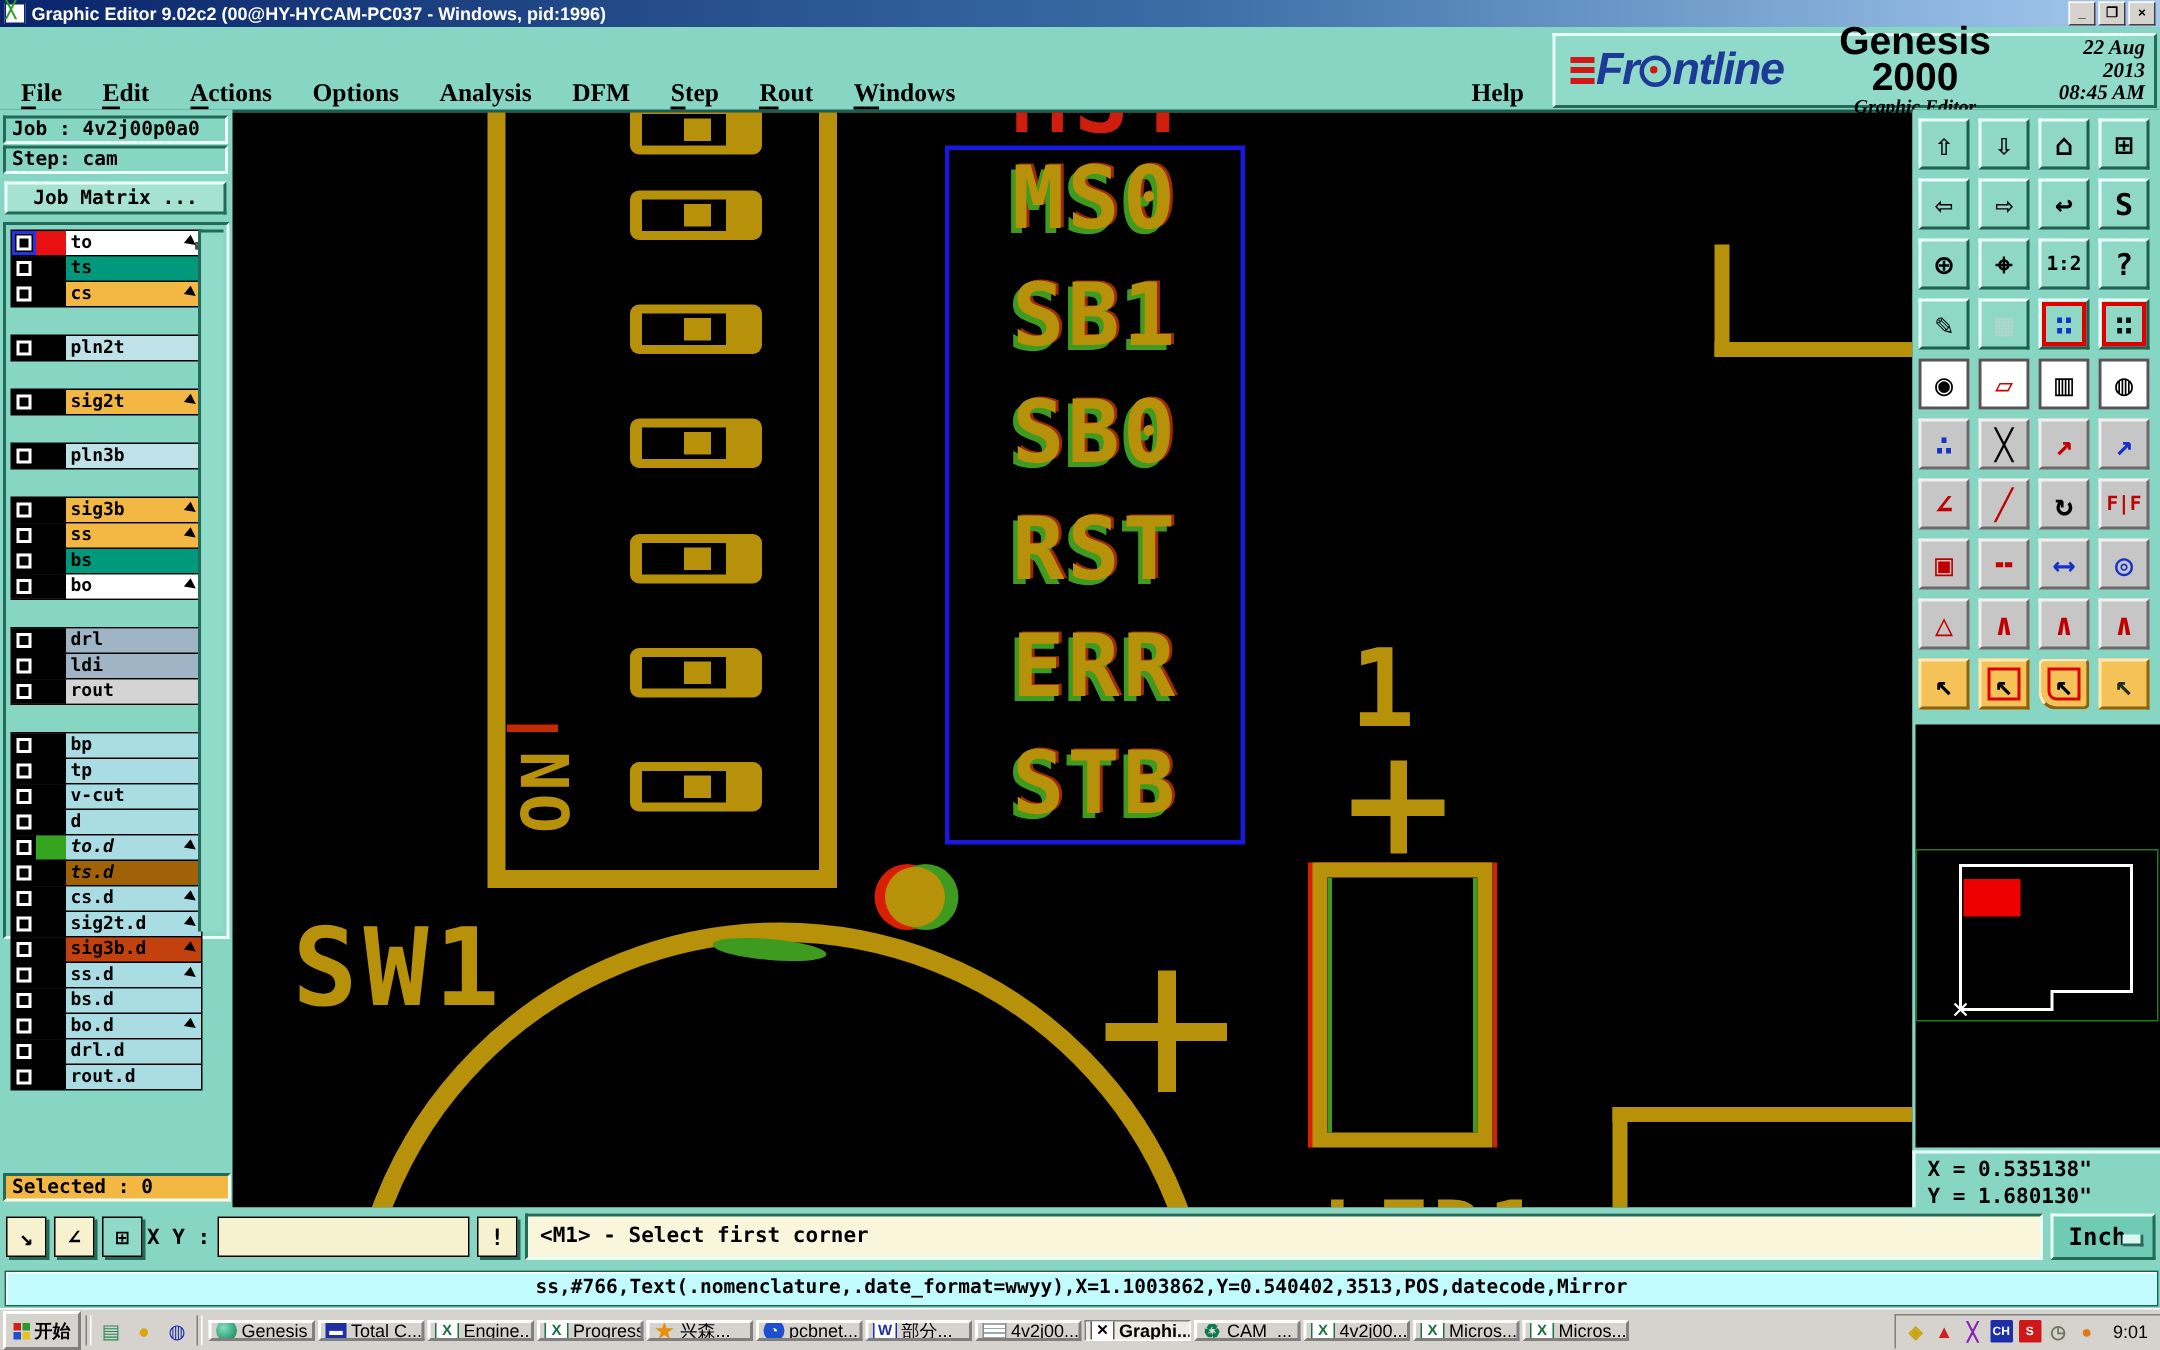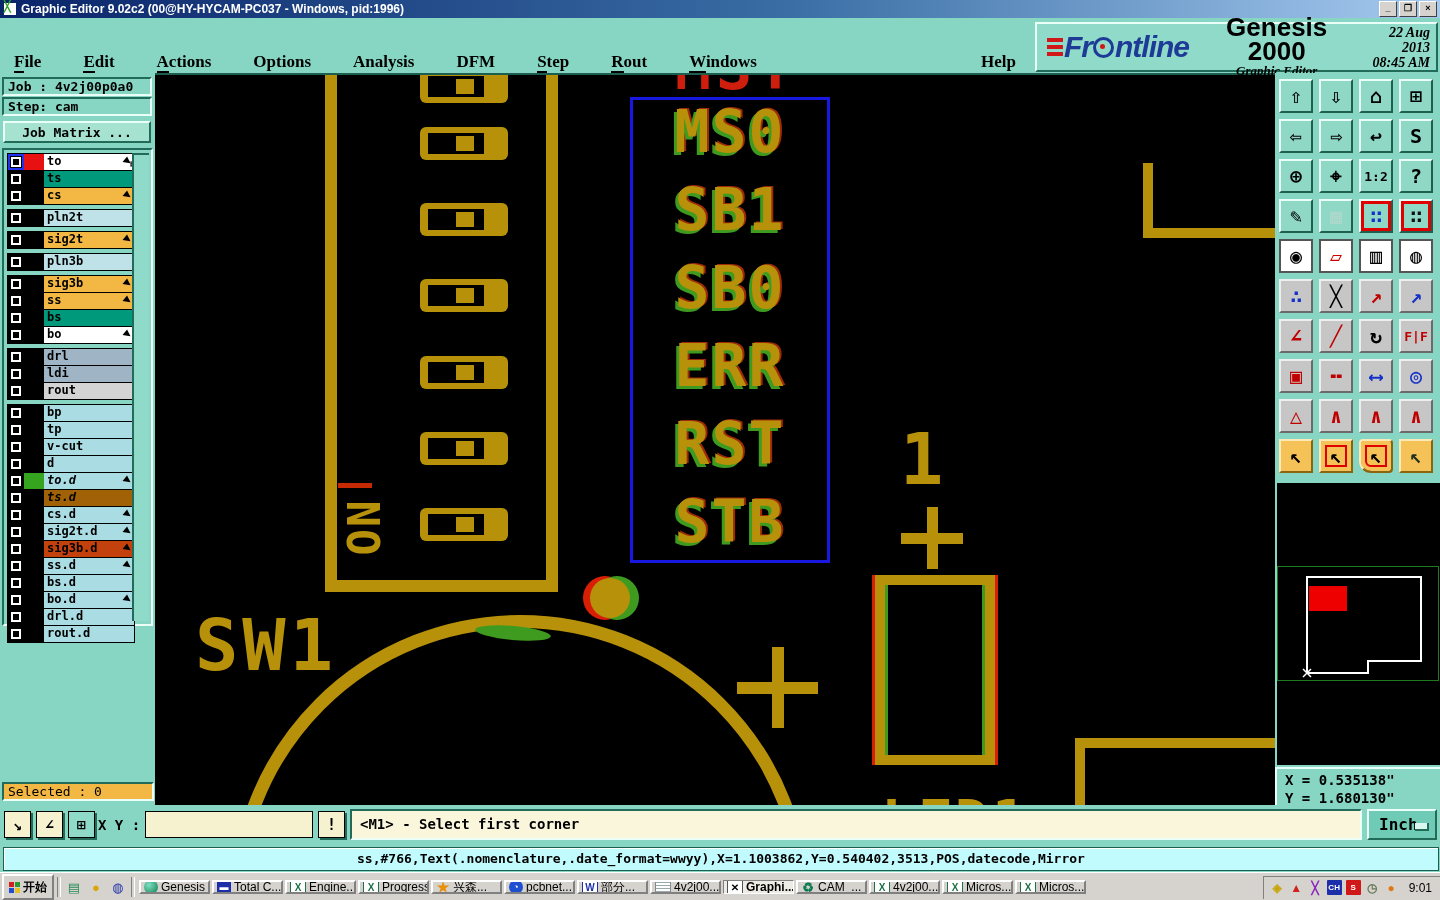--- a/index.html
+++ b/index.html
@@ -24,21 +24,21 @@
   #title-icon::before{content:"╳";position:absolute;left:0px;top:-3px;font-size:11px;color:#2E9E23;}
   .tb-btns{margin-left:auto;display:flex;gap:2px;padding-right:3px;}
   .tb-btn{width:16px;height:14px;background:#D6D3CE;color:#000;
     font-size:9px;line-height:12px;text-align:center;
     border-top:1px solid #fff;border-left:1px solid #fff;
     border-bottom:1px solid #404040;border-right:1px solid #404040;}
 
   
   #menubar{position:absolute;left:0;top:18px;width:1440px;height:55px;background:#87D6C3;
     border-bottom:2px solid #1C5F4E;}
-  #menu-items{position:absolute;left:14px;top:34px;display:flex;gap:42px;
+  #menu-items{position:absolute;left:14px;top:34px;display:flex;gap:27px;
     font-family:"Liberation Serif",serif;font-size:17px;font-weight:bold;color:#000;}
   .menu-item{cursor:default;white-space:nowrap;}
   .menu-item .u{border-bottom:2px solid #000;}
   #menu-help{position:absolute;left:981px;top:34px;font-family:"Liberation Serif",serif;
     font-size:17px;font-weight:bold;color:#000;}
   #brand-panel{position:absolute;left:1035px;top:4px;width:399px;height:46px;background:#8FDAC8;
     display:flex;align-items:center;}
   #frontline-logo{font-family:"Liberation Sans",sans-serif;font-style:italic;font-weight:bold;
     font-size:30px;color:#1D3A96;margin-left:10px;letter-spacing:-1px;position:relative;display:flex;align-items:center;}
   #frontline-stripes{display:inline-block;width:16px;height:18px;margin-right:1px;
@@ -57,35 +57,35 @@
   .info-bar{position:absolute;left:2px;width:150px;height:19px;background:#87D6C3;
     font-size:13px;font-weight:bold;color:#000;line-height:16px;padding-left:4px;box-sizing:border-box;}
   #job-bar{top:4px;}
   #step-bar{top:24px;}
   #matrix-btn{position:absolute;left:3px;top:48px;width:148px;height:22px;background:#A5E2D0;
     font-size:13px;font-weight:bold;color:#000;text-align:center;line-height:19px;box-sizing:border-box;}
   #layer-panel{position:absolute;left:2px;top:75px;width:151px;height:478px;background:#87D6C3;
     box-sizing:border-box;padding:3px 1px 0 3px;}
   #layer-scroll{position:absolute;right:2px;top:3px;bottom:3px;width:15px;background:#8FDAC8;
     border-left:2px solid #236B59;border-top:2px solid #236B59;}
-  .layer-group{border:1px solid #000;margin-bottom:4px;width:126px;}
+  .layer-group{border:1px solid #000;margin-bottom:18px;width:126px;}
   .layer-row{display:flex;height:16px;align-items:stretch;border-bottom:1px solid #000;background:#000;}
   .layer-row:last-child{border-bottom:none;}
   .layer-cb{width:16px;display:flex;align-items:center;justify-content:center;background:#000;}
   .layer-cb::before{content:"";width:6px;height:6px;border:2px solid #fff;display:block;}
   .layer-cb.sel{outline:2px solid #2233EE;outline-offset:-2px;}
   .layer-swatch{width:20px;background:#000;}
   .layer-label{flex:1;font-size:12px;font-weight:bold;color:#000;line-height:15px;
     padding-left:3px;white-space:nowrap;position:relative;}
   .layer-arrow{position:absolute;right:3px;top:4px;width:0;height:0;
     border-left:7px solid #000;border-top:3px solid transparent;border-bottom:4px solid transparent;
     transform:rotate(40deg);}
   .layer-grid{position:absolute;right:-1px;top:2px;font-size:8px;color:#000;}
   #selected-bar{position:absolute;left:2px;top:709px;width:152px;height:19px;background:#F2B843;
-    font-size:13px;font-weight:normal;color:#000;line-height:16px;padding-left:4px;box-sizing:border-box;}
+    font-size:13px;font-weight:bold;color:#000;line-height:16px;padding-left:4px;box-sizing:border-box;}
 
   
   #canvas{position:absolute;left:155px;top:75px;width:1120px;height:730px;background:#000;overflow:hidden;}
   #mst-text{position:absolute;left:520px;top:-42px;font-size:60px;font-weight:bold;
     color:#D01E0E;letter-spacing:5px;}
   #blue-rect{position:absolute;left:475px;top:22px;width:200px;height:466px;border:3px solid #1818E0;box-sizing:border-box;}
   #nom-col{position:absolute;left:477px;top:26px;width:196px;height:458px;display:flex;
     flex-direction:column;justify-content:space-between;align-items:center;padding:2px 0 8px 0;box-sizing:border-box;}
   .nom-line{font-size:58px;font-weight:bold;color:#B8910A;line-height:58px;letter-spacing:2px;
     text-shadow:-3px 3px 0 #3E9B1F,2px -1px 0 #9E2A08;}
@@ -402,22 +402,22 @@
   <div id="selected-bar" class="sunken">Selected : 0</div>
 </div>
 
 <div id="canvas">
   <div id="mst-text">MST</div>
   <div id="blue-rect"></div>
   <div id="nom-col">
       <div class="nom-line">MS0</div>
       <div class="nom-line">SB1</div>
       <div class="nom-line">SB0</div>
+      <div class="nom-line">RST</div>
       <div class="nom-line">ERR</div>
-      <div class="nom-line">RST</div>
       <div class="nom-line">STB</div>
     </div>
 
   <div id="dip-box"></div>
   <div id="dip-pads-root">
       <div class="dip-pad" style="top: -5px;">
         <div class="dip-win">
           <div class="dip-knob"></div>
         </div>
       </div>

